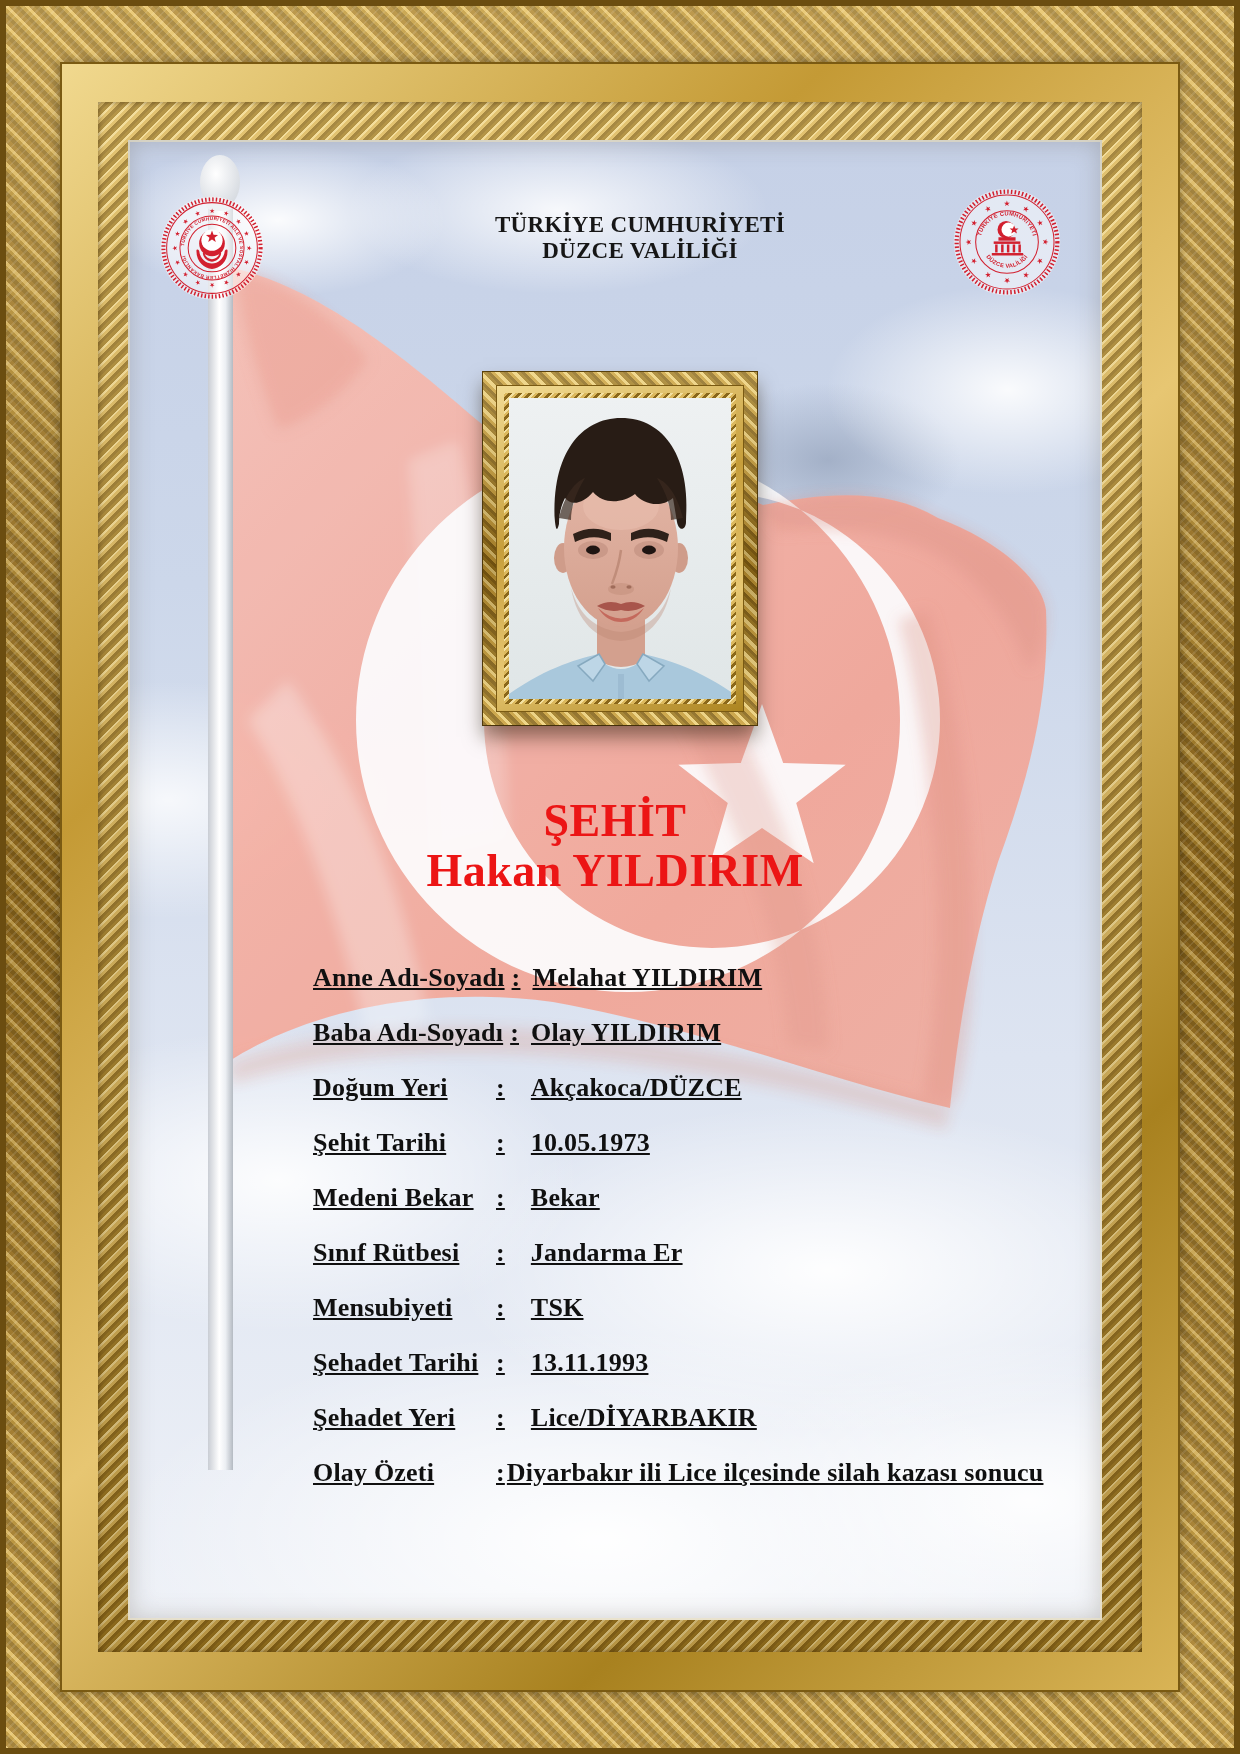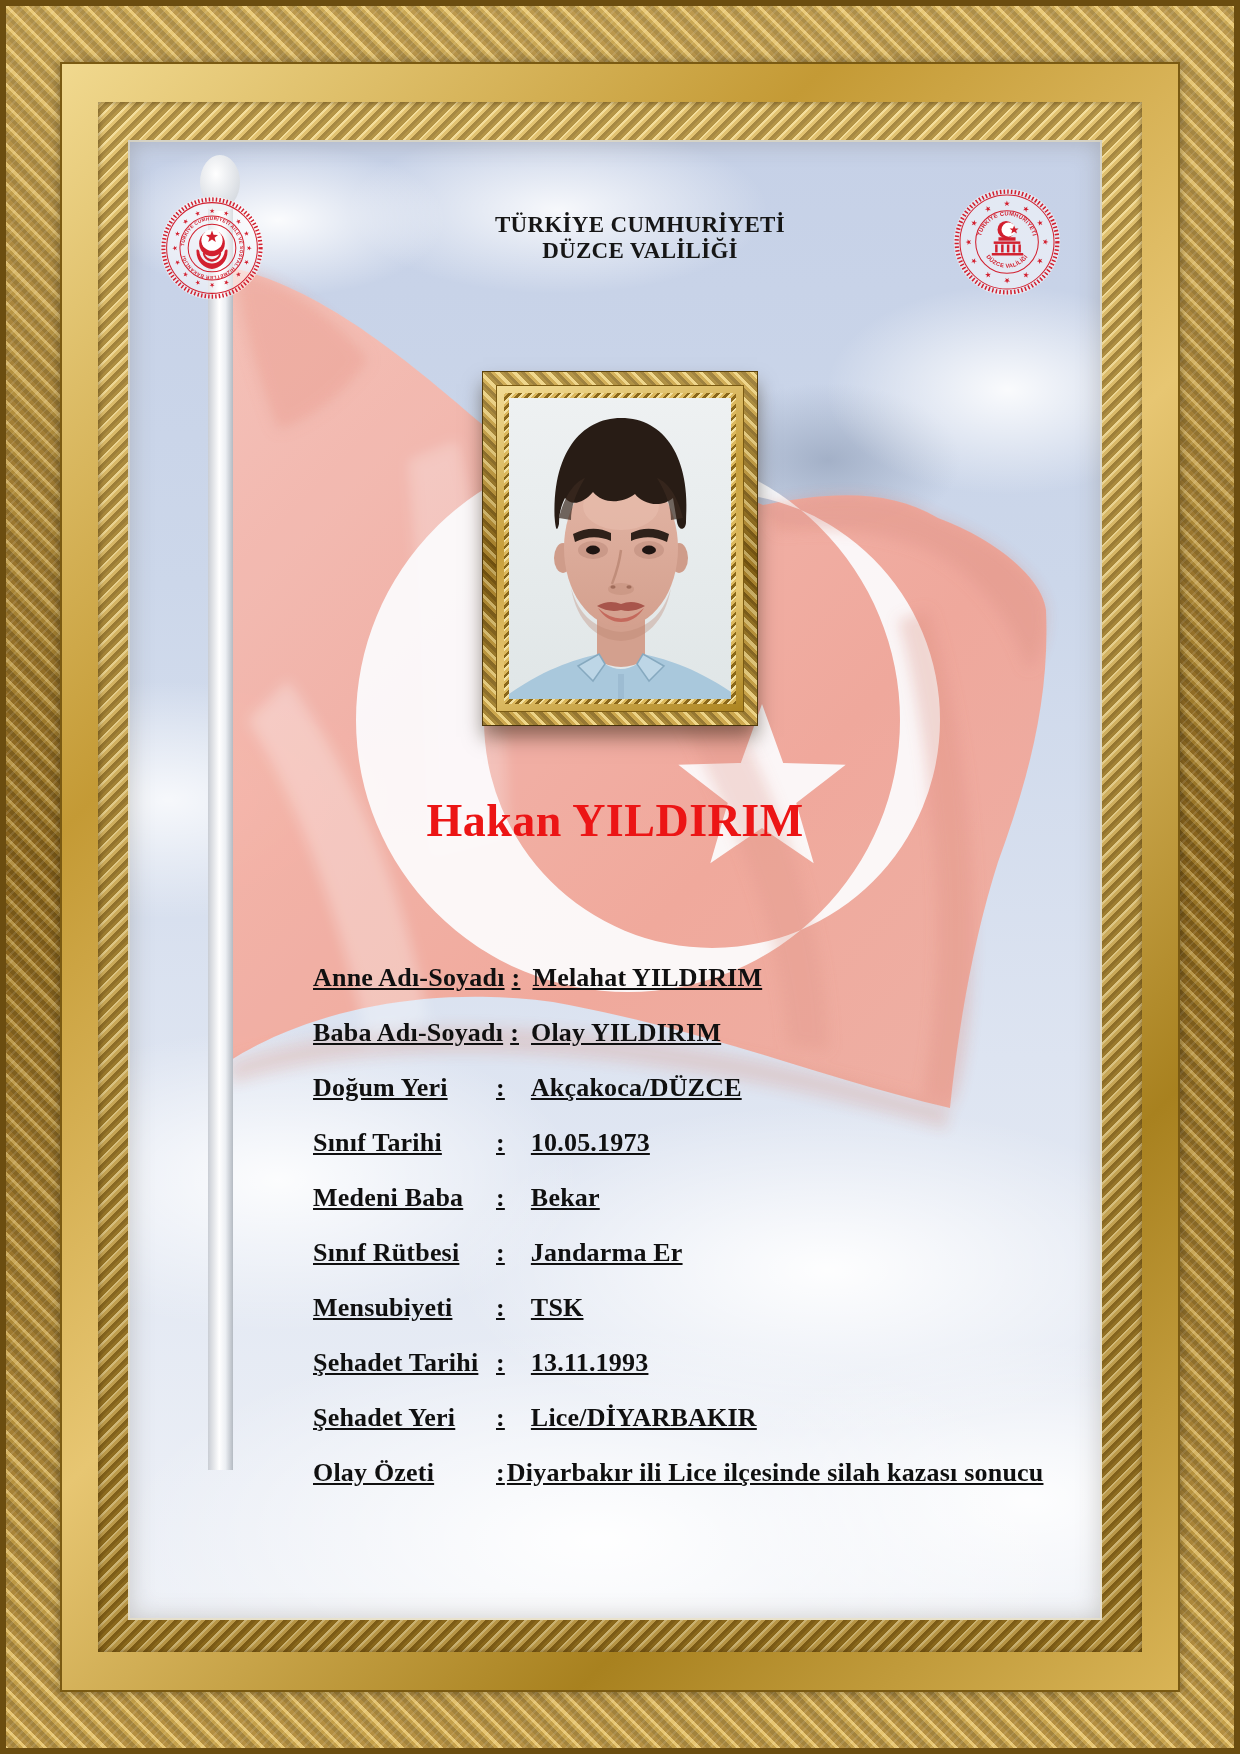--- a/index.html
+++ b/index.html
@@ -343,38 +343,39 @@
             <path d="M88 208 Q100 201 112 206 Q124 201 136 208 Q124 215 112 212 Q100 215 88 208 Z" fill="#a8554b"></path>
             <path d="M89 210 Q112 231 135 210 Q126 224 112 224 Q98 224 89 210 Z" fill="#c4695c"></path>
 
             <path d="M62 190 C70 218 88 232 112 234 C136 232 154 218 162 190 C156 224 136 242 112 243 C88 242 68 224 62 190 Z" fill="#b9836f" opacity="0.35"></path>
           </svg>
         </div>
       </div>
     </div>
 
     <div class="title" style="color:#ec1515;">
+      <div>ŞEHİT</div>
       <div>Hakan YILDIRIM</div>
     </div>
 
     <div class="details">
       <div class="row tight">
         <span class="lbl">Anne Adı-Soyadı</span><span class="sep">:</span><span class="val">Melahat YILDIRIM</span>
       </div>
       <div class="row tight">
         <span class="lbl">Baba Adı-Soyadı</span><span class="sep">:</span><span class="val">Olay YILDIRIM</span>
       </div>
       <div class="row">
         <span class="lbl">Doğum Yeri</span><span class="sep">:</span><span class="val">Akçakoca/DÜZCE</span>
       </div>
       <div class="row">
-        <span class="lbl">Sınıf Tarihi</span><span class="sep">:</span><span class="val">10.05.1973</span>
-      </div>
-      <div class="row">
-        <span class="lbl">Medeni Baba</span><span class="sep">:</span><span class="val">Bekar</span>
+        <span class="lbl">Şehit Tarihi</span><span class="sep">:</span><span class="val">10.05.1973</span>
+      </div>
+      <div class="row">
+        <span class="lbl">Medeni Bekar</span><span class="sep">:</span><span class="val">Bekar</span>
       </div>
       <div class="row">
         <span class="lbl">Sınıf Rütbesi</span><span class="sep">:</span><span class="val">Jandarma Er</span>
       </div>
       <div class="row">
         <span class="lbl">Mensubiyeti</span><span class="sep">:</span><span class="val">TSK</span>
       </div>
       <div class="row">
         <span class="lbl">Şehadet Tarihi</span><span class="sep">:</span><span class="val">13.11.1993</span>
       </div>

